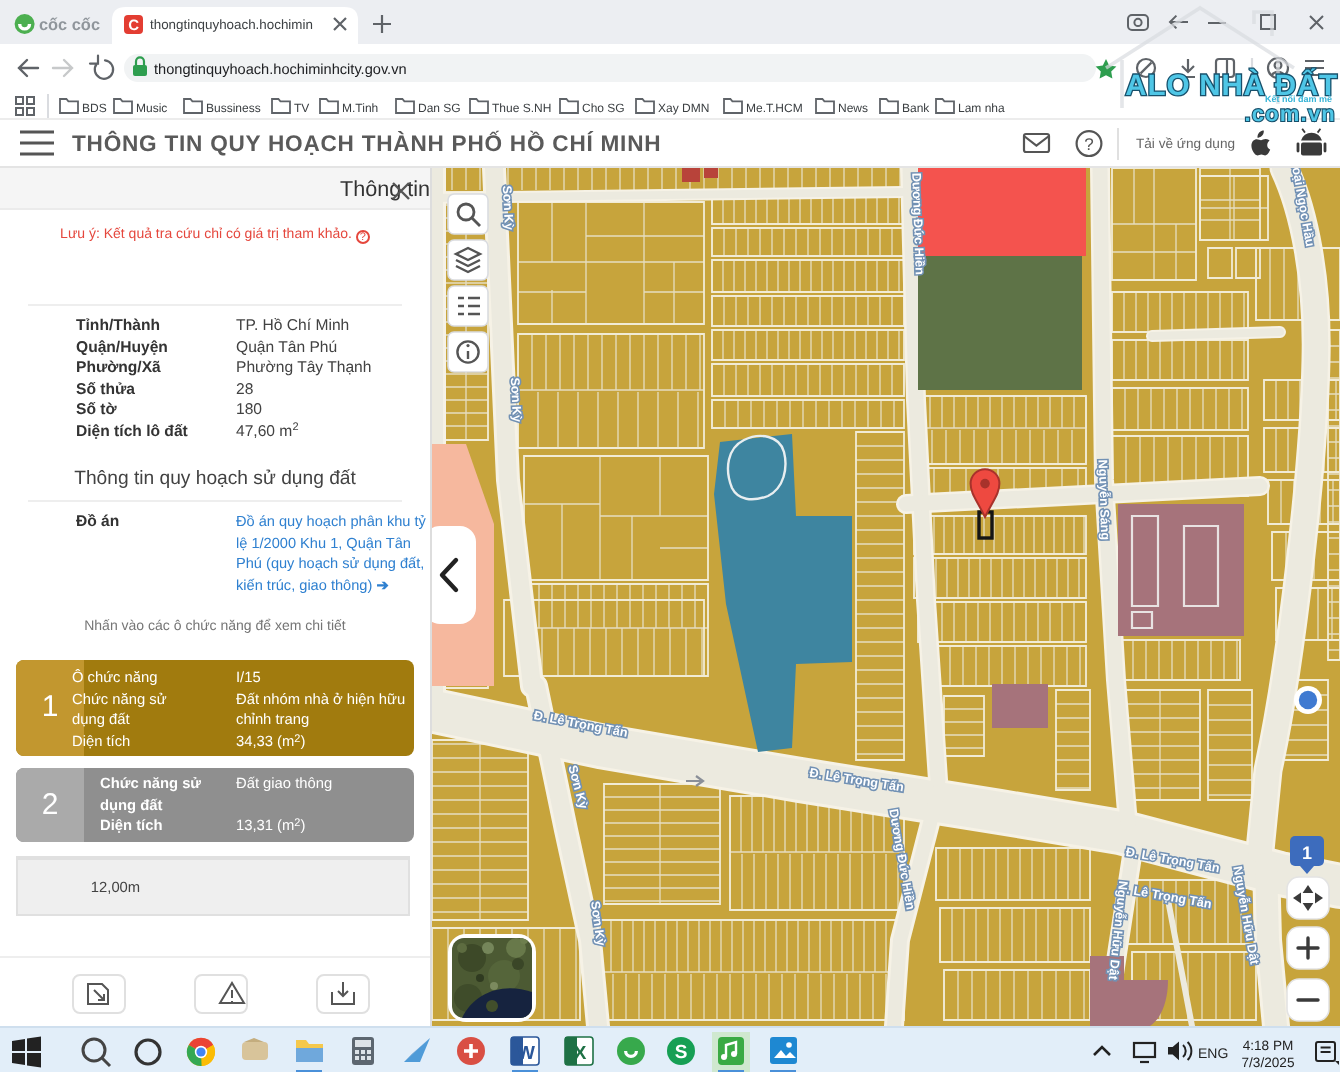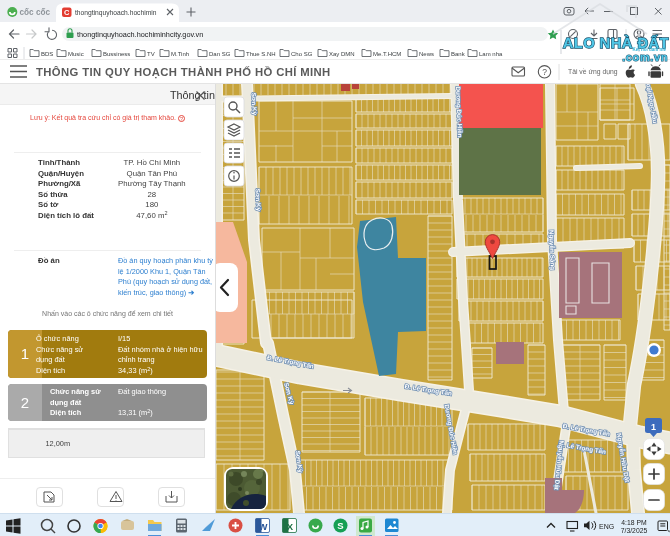--- a/index.html
+++ b/index.html
@@ -391,21 +391,22 @@
 <div style="position:absolute;left:0;top:84px;width:215px;height:429px;background:#fff;font-family:'Liberation Sans',sans-serif;">
  <div style="position:absolute;left:0;top:0;width:215px;height:21px;background:#f5f5f5;border-bottom:1px solid #ebebeb;">
   <div style="text-align:right;font-size:10.8px;color:#333;padding-top:5px;font-weight:500;">Thông tin</div>
   <svg width="11" height="11" style="position:absolute;right:9px;top:5.5px">
           <path d="M1.5 1.5 l8 8 m0 -8 l-8 8" stroke="#555" stroke-width="1.2"></path>
         </svg>
  </div>
  <div style="position:absolute;left:0;top:30px;width:215px;text-align:center;font-size:7px;color:#e5473d;">Lưu ý: Kết quả tra cứu chỉ có giá trị tham khảo. <span style="display:inline-block;width:7px;height:7px;border:0.8px solid #e5473d;border-radius:50%;font-size:5.5px;line-height:7px;vertical-align:-1px;">?</span></div>
  <div style="position:absolute;left:14px;top:68px;width:187px;border-top:1px solid #eee;"></div>
  <div style="position:absolute;left:38px;top:74px;font-size:7.8px;color:#333;font-weight:bold;line-height:10.5px;">Tỉnh/Thành<br>Quận/Huyện<br>Phường/Xã<br>Số thửa<br>Số tờ<br>Diện tích lô đất</div>
- <div style="position:absolute;left:118px;top:74px;font-size:7.8px;color:#424242;line-height:10.5px;text-align:center;">TP. Hồ Chí Minh<br>Quận Tân Phú<br>Phường Tây Thạnh<br>28<br>180<br>47,60 m<span style="font-size:5.5px;position:relative;top:-3px">2</span></div>
+ <div style="position:absolute;left:118px;top:74px;font-size:7.8px;color:#424242;line-height:10.5px;">TP. Hồ Chí Minh<br>Quận Tân Phú<br>Phường Tây Thạnh<br>28<br>180<br>47,60 m<span style="font-size:5.5px;position:relative;top:-3px">2</span></div>
+ <div style="position:absolute;left:0;top:150px;width:215px;text-align:center;font-size:9.6px;color:#424242;">Thông tin quy hoạch sử dụng đất</div>
  <div style="position:absolute;left:14px;top:166px;width:187px;border-top:1px solid #eee;"></div>
  <div style="position:absolute;left:38px;top:172px;font-size:7.8px;color:#333;font-weight:bold;">Đồ án</div>
  <div style="position:absolute;left:118px;top:172px;width:96px;font-size:7.3px;color:#2f80d0;line-height:10.5px;">Đồ án quy hoạch phân khu tỷ lệ 1/2000 Khu 1, Quận Tân Phú (quy hoạch sử dụng đất, kiến trúc, giao thông) <span style="color:#2f80d0;font-weight:bold;">➔</span></div>
  <div style="position:absolute;left:0;top:226px;width:215px;text-align:center;font-size:7px;color:#757575;">Nhấn vào các ô chức năng để xem chi tiết</div>
  <div style="position:absolute;left:8px;top:246px;width:199px;height:48px;border-radius:4px;overflow:hidden;background:#a17b0e;">
   <div style="position:absolute;left:0;top:0;width:34px;height:48px;background:#c2972f;color:#fff;font-size:15px;text-align:center;line-height:48px;">1</div>
   <div style="position:absolute;left:28px;top:4px;font-size:7.4px;color:#fff;font-weight:normal;line-height:10.7px;">Ô chức năng<br>Chức năng sử<br>dụng đất<br>Diện tích</div>
   <div style="position:absolute;left:110px;top:4px;font-size:7.4px;color:#fff;line-height:10.7px;">I/15<br>Đất nhóm nhà ở hiện hữu<br>chỉnh trang<br>34,33 (m<span style="font-size:5.5px;position:relative;top:-2.5px">2</span>)</div>
  </div>
  <div style="position:absolute;left:8px;top:300px;width:199px;height:37px;border-radius:4px;overflow:hidden;background:#8f8f8f;">

